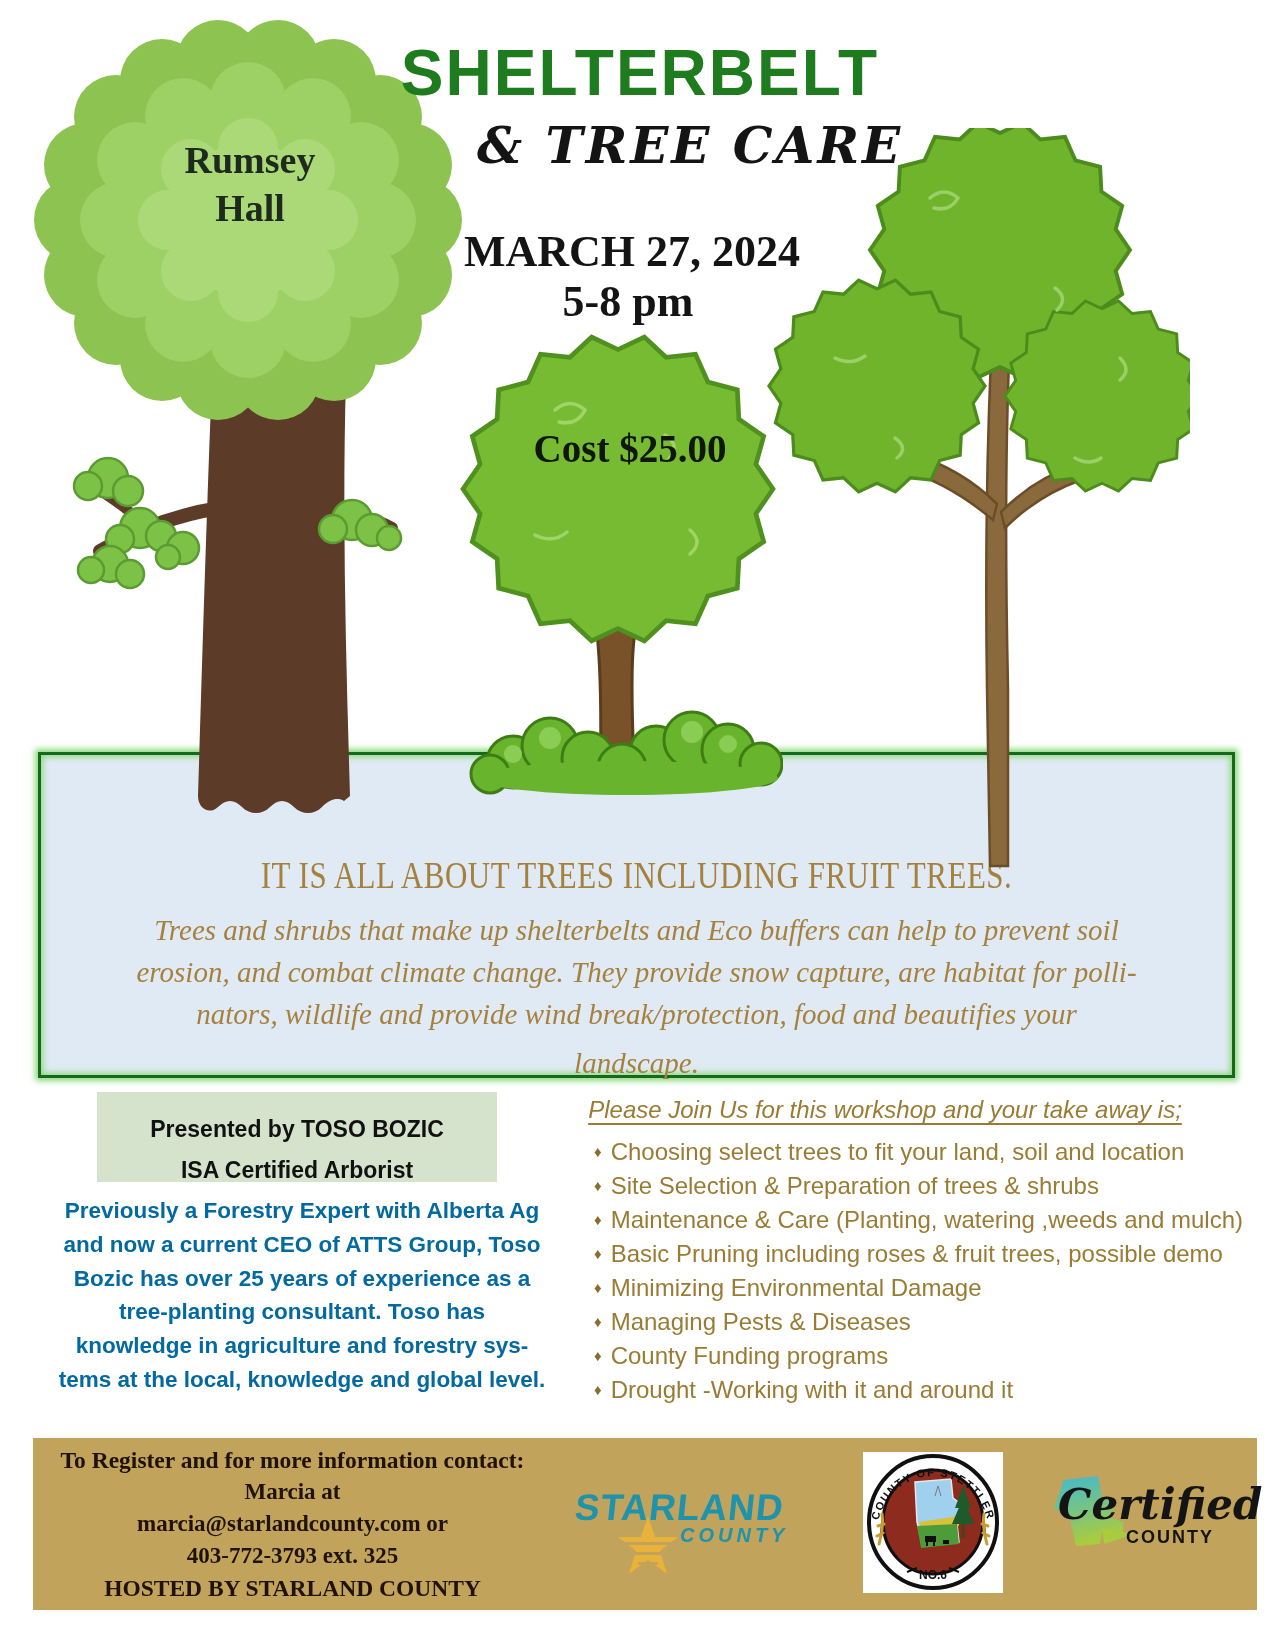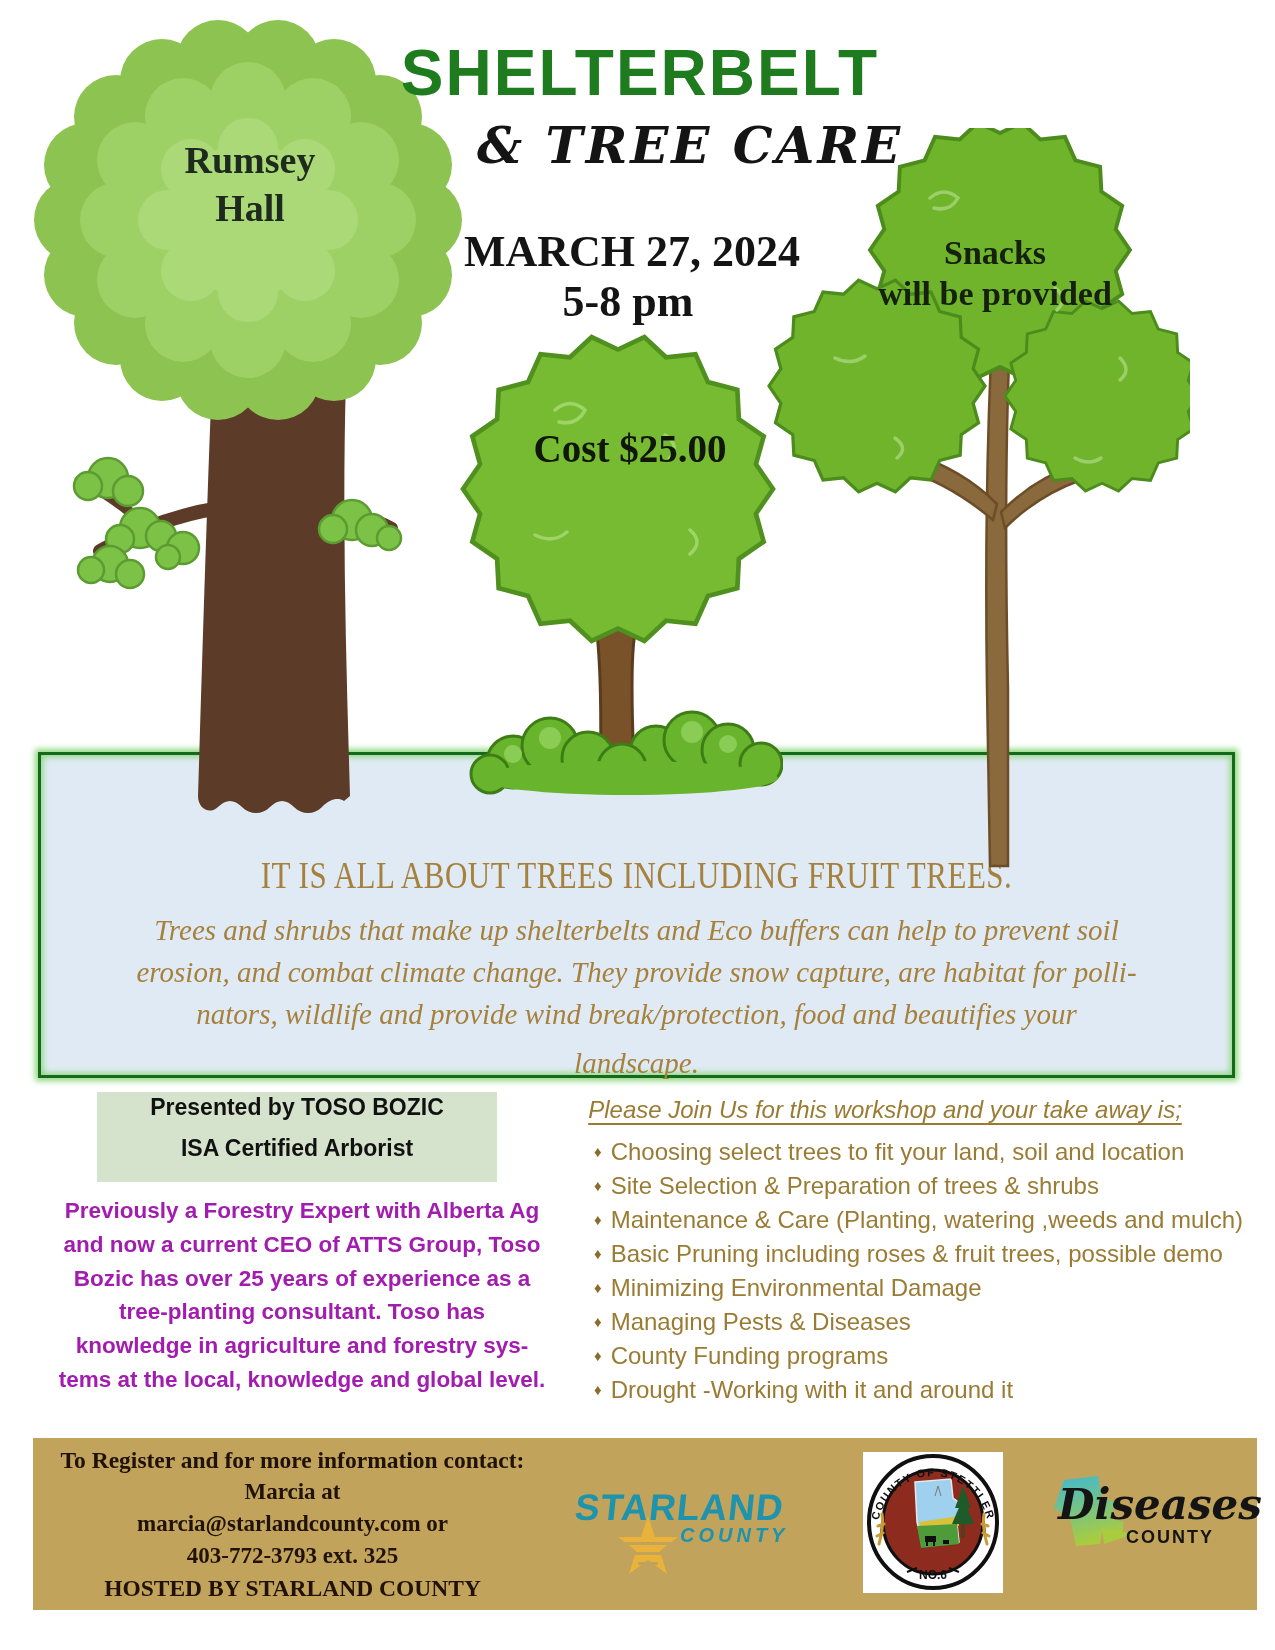--- a/index.html
+++ b/index.html
@@ -35,23 +35,23 @@
   .info-head{margin-top:102px;font-size:31px;color:#A6813E;letter-spacing:0.5px;
              font-family:"Liberation Serif",serif;}
   .info-head span{display:inline-block;transform:scaleY(1.25);}
   .info-body{margin-top:16px;font-size:29px;font-style:italic;font-weight:500;color:#A6813E;
              font-family:"Liberation Serif",serif;line-height:1.45;}
   .info-last{margin-top:12px;font-size:29px;font-style:italic;font-weight:500;color:#A6813E;
              font-family:"Liberation Serif",serif;}
 
   
   .presenter-box{left:97px;top:1092px;width:400px;height:90px;background:#D6E3CC;z-index:2;
-                 color:#111;font-weight:700;font-size:23px;padding-top:2px;box-sizing:border-box;}
+                 color:#111;font-weight:700;font-size:23px;padding-top:24px;box-sizing:border-box;}
   .presenter-box div{margin-bottom:14px;}
-  .bio{left:56px;top:1194px;width:492px;font-size:22.5px;font-weight:700;color:#a21caf;
+  .bio{left:56px;top:1194px;width:492px;font-size:22.5px;font-weight:700;color:#0369a1;
        line-height:1.5;z-index:2;}
 
   
   .take-head{left:555px;top:1096px;width:660px;font-size:24px;font-weight:500;color:#9A7B33;z-index:2;font-style:italic;}
   .take-head span{text-decoration:underline;text-decoration-thickness:2px;text-underline-offset:5px;}
   .bullets{left:594px;top:1140px;width:660px;z-index:2;}
   .bullet-row{display:flex;align-items:center;gap:9px;margin-bottom:10px;font-size:24px;
               color:#9A7B33;line-height:24px;}
   .bullet-ico{font-size:15px;color:#8a6d2a;}
 
@@ -229,24 +229,20 @@
 
   <div class="abs ctr title1 nowrap">SHELTERBELT</div>
   <div class="abs ctr title2 nowrap dserif">&amp; TREE CARE</div>
   <div class="abs ctr dateline nowrap serif">MARCH 27, 2024</div>
   <div class="abs ctr timeline nowrap serif">5-8 pm</div>
 
   <div class="abs ctr loc serif">
       <div class="nowrap">Rumsey</div>
       <div class="nowrap">Hall</div>
     </div>
-  <div class="abs ctr snacks serif">
-      <div class="nowrap">Snacks</div>
-      <div class="nowrap">will be provided</div>
-    </div>
   <div class="abs ctr cost nowrap serif">Cost $25.00</div>
 
   <div class="abs ctr presenter-box">
     <div class="nowrap">Presented by TOSO BOZIC</div>
     <div class="nowrap">ISA Certified Arborist</div>
   </div>
   <div class="abs ctr bio">
       <div class="nowrap">Previously a Forestry Expert with Alberta Ag</div>
       <div class="nowrap">and now a current CEO of ATTS Group, Toso</div>
       <div class="nowrap">Bozic has over 25 years of experience as a</div>
@@ -348,16 +344,16 @@
   <svg class="abs z2" style="left:1046px;top:1472px;" width="92" height="80" viewBox="0 0 92 80">
     <defs>
       <linearGradient id="kg" x1="0" y1="0" x2="0.25" y2="1">
         <stop offset="0" stop-color="#3FB9D3"></stop>
         <stop offset="1" stop-color="#A9CC3F"></stop>
       </linearGradient>
     </defs>
     <polygon points="18,8 52,4 56,26 70,30 64,46 78,50 76,62 56,60 54,72 30,74 24,46 8,36" fill="url(#kg)"></polygon>
     <polygon points="56,56 88,62 58,72" fill="#A9CC3F"></polygon>
   </svg>
-  <div class="abs kneehill-name nowrap">Diseases</div>
+  <div class="abs kneehill-name nowrap">Certified</div>
   <div class="abs kneehill-sub nowrap">COUNTY</div>
 
 </div>
 
 </body></html>

